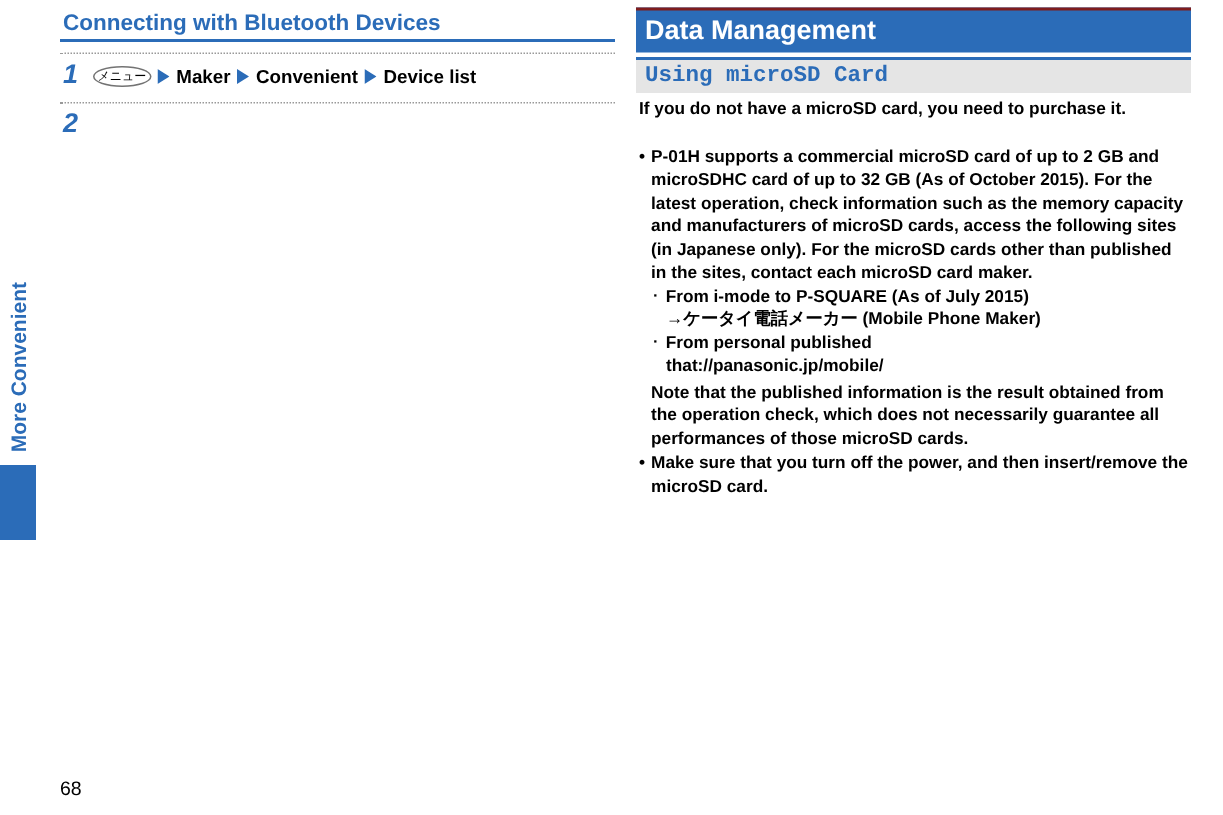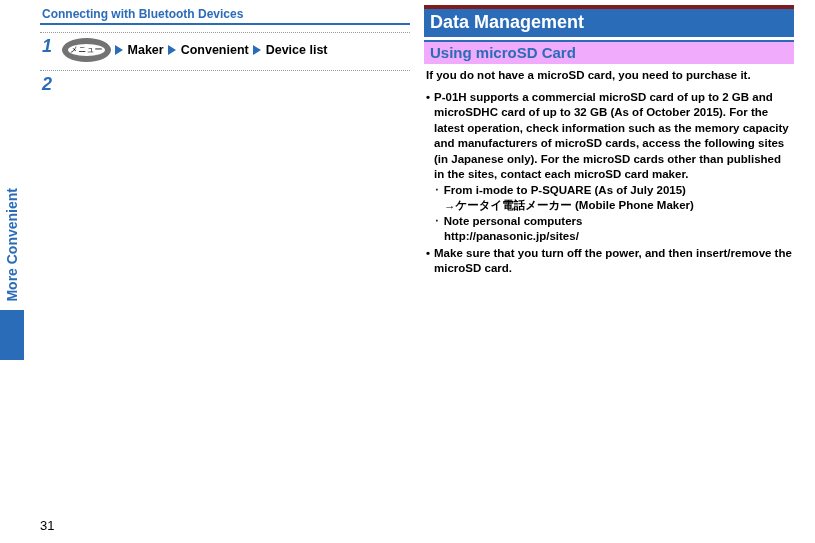--- a/index.html
+++ b/index.html
@@ -19,21 +19,21 @@
   }
   .col {
     width: 370px;
   }
   .col-left {
     padding-top: 2px;
   }
   .left-heading {
     color: #2b6cb8;
     font-weight: bold;
-    font-size: 12px;
+    font-size: 15px;
     border-bottom: 2px solid #2b6cb8;
     padding: 0 0 2px 2px;
     margin-bottom: 4px;
   }
   .dotted {
     border-bottom: 1px dotted #999;
     height: 4px;
     margin-bottom: 4px;
   }
   .step {
@@ -53,21 +53,21 @@
     flex-shrink: 0;
   }
   .step-body {
     font-weight: bold;
     font-size: 12.5px;
     line-height: 1.5;
     padding-top: 2px;
   }
   .menu-icon {
     display: inline-block;
-    border: 6px solid #737373;
+    border: 1px solid #737373;
     border-radius: 50%;
     font-size: 8px;
     line-height: 1;
     padding: 2px 2px 2px 2px;
     vertical-align: middle;
     font-weight: normal;
     position: relative;
     top: -1px;
   }
   .tri {
@@ -78,39 +78,40 @@
     top: -1px;
     margin: 0 1px;
   }
   .tri svg { display: block; }
   .right-title-bar {
     background: #2b6cb8;
     color: #fff;
     font-weight: bold;
     font-size: 18px;
     padding: 3px 6px 4px 6px;
-    border-top: 4px solid #7f1d1d;
+    border-top: 2px solid #7f1d1d;
     margin-bottom: 3px;
   }
   .right-sub-bar {
-    background: #f0abfc;
+    background: #e5e5e5;
     border-top: 2px solid #2b6cb8;
     color: #2b6cb8;
     font-weight: bold;
     font-size: 15px;
     padding: 2px 6px 3px 6px;
     margin-bottom: 4px;
+    font-family: Liberation Mono, monospace;
   }
   .body-text {
     font-size: 11.5px;
     font-weight: bold;
     line-height: 1.35;
     padding-left: 2px;
   }
-  .intro { margin-bottom: 6px; }
+  .intro { margin-bottom: 16px; }
   .bullet {
     display: flex;
     gap: 4px;
     margin-top: 1px;
   }
   .bullet .dot { flex-shrink: 0; }
   .sub-bullet {
     display: flex;
     gap: 4px;
     padding-left: 8px;
@@ -211,28 +212,29 @@
       </div>
 
       <div class="sub-bullet">
         <span class="dot2">･</span>
         <span>From i-mode to P-SQUARE (As of July 2015)</span>
       </div>
       <div class="sub-indent">→ケータイ電話メーカー (Mobile Phone Maker)</div>
 
       <div class="sub-bullet">
         <span class="dot2">･</span>
-        <span>Note personal computers</span>
-      </div>
-      <div class="sub-indent">http://panasonic.jp/sites/</div>
-
+        <span>From personal published</span>
+      </div>
+      <div class="sub-indent">that://panasonic.jp/mobile/</div>
+
+      <div class="note-para">Note that the published information is the result obtained from the operation check, which does not necessarily guarantee all performances of those microSD cards.</div>
 
       <div class="bullet">
         <span class="dot">•</span>
         <span>Make sure that you turn off the power, and then insert/remove the microSD card.</span>
       </div>
     </div>
   </div>
 </div>
 
 <div class="side-tab">More Convenient</div>
 <div class="side-tab-box"></div>
-<div class="page-num">31</div>
+<div class="page-num">68</div>
 
 </body></html>

